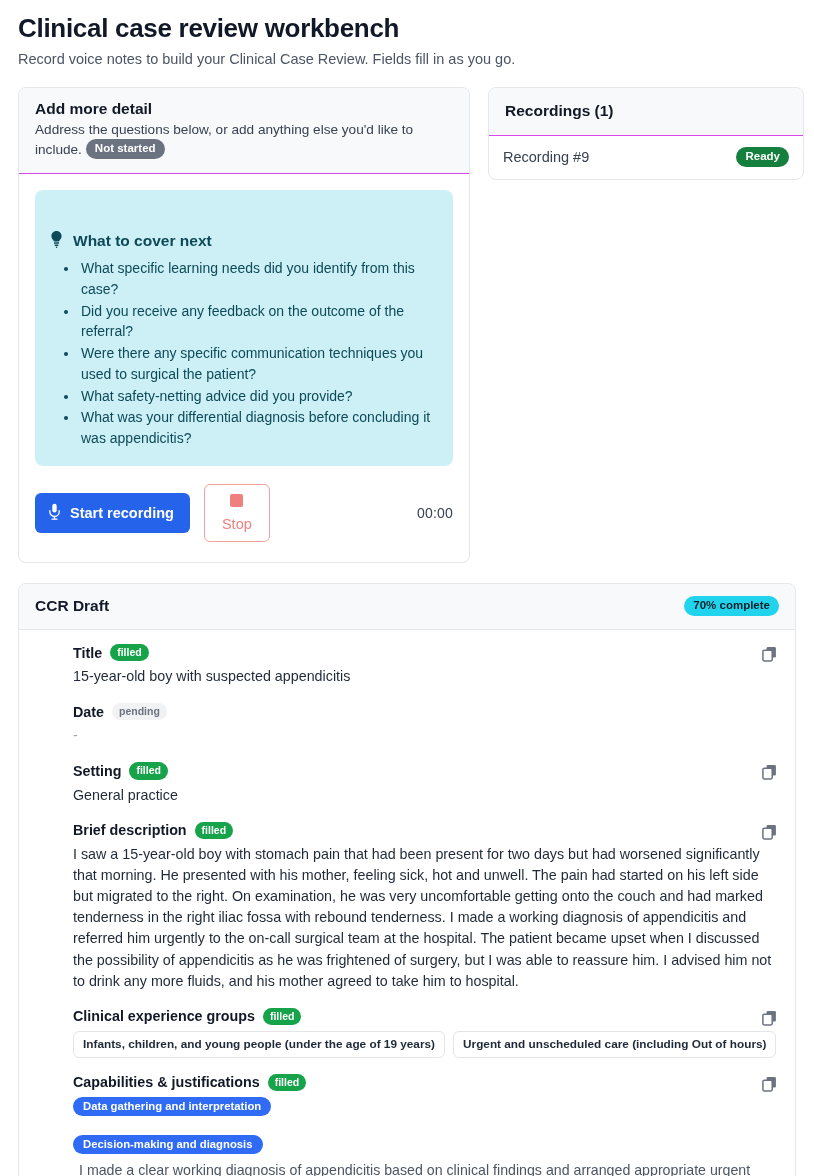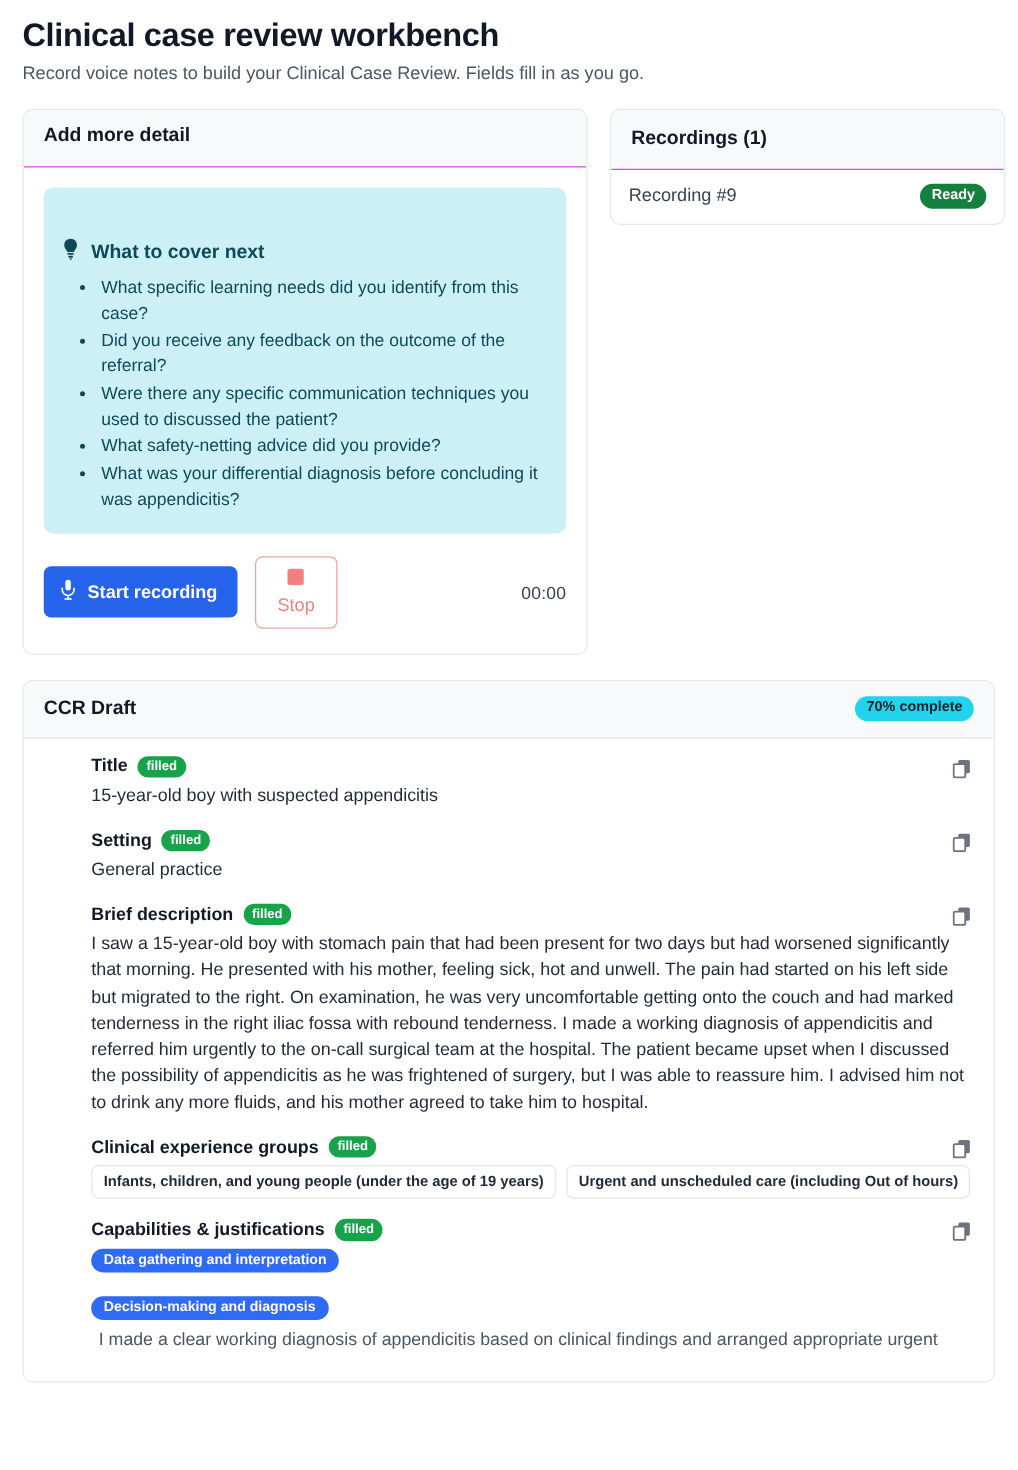--- a/index.html
+++ b/index.html
@@ -251,39 +251,40 @@
 
   <h1 class="page-title">Clinical case review workbench</h1>
   <p class="page-sub">Record voice notes to build your Clinical Case Review. Fields fill in as you go.</p>
 
   <div class="top-row">
 
     <div class="col-left">
       <div class="card">
         <div class="card-head">
           <div class="card-title">Add more detail</div>
+          <div class="card-desc"><span>Address the questions below, or add anything else you'd like to include.</span><span class="badge badge-notstarted">Not started</span></div>
         </div>
 
         <div class="card-body">
           <div class="cover-box">
             <div class="cover-head">
               <span class="bulb-icon">
                 <svg width="15" height="18" viewBox="0 0 15 18" fill="none">
                   <path d="M7.5 1C4.6 1 2.4 3.2 2.4 6c0 1.9 1 3.2 1.8 4.1.4.5.6.9.6 1.4h5.4c0-.5.2-.9.6-1.4.8-.9 1.8-2.2 1.8-4.1C12.6 3.2 10.4 1 7.5 1z" fill="#0d4a58"></path>
                   <rect x="4.9" y="12.3" width="5.2" height="1.5" rx="0.6" fill="#0d4a58"></rect>
                   <rect x="5.6" y="14.6" width="3.8" height="1.5" rx="0.7" fill="#0d4a58"></rect>
                   <rect x="6.8" y="16.6" width="1.5" height="1.3" rx="0.6" fill="#0d4a58"></rect>
                 </svg>
               </span>
               <span class="cover-head-title">What to cover next</span>
             </div>
             <ul class="cover-list">
               <li>What specific learning needs did you identify from this case?</li>
               <li>Did you receive any feedback on the outcome of the referral?</li>
-              <li>Were there any specific communication techniques you used to discussed the patient?</li>
+              <li>Were there any specific communication techniques you used to surgical the patient?</li>
               <li>What safety-netting advice did you provide?</li>
               <li>What was your differential diagnosis before concluding it was appendicitis?</li>
             </ul>
           </div>
 
           <div class="controls">
             <button class="btn-record">
               <span>
                 <svg width="13" height="17" viewBox="0 0 13 17" fill="none">
                   <rect x="4.3" y="0.8" width="4.4" height="8.6" rx="2.2" fill="#ffffff"></rect>
@@ -332,20 +333,27 @@
         </div>
         <div class="field-value">15-year-old boy with suspected appendicitis</div>
         <button class="copy-btn">
           <svg width="15" height="16" viewBox="0 0 15 16" fill="none">
             <rect x="4.6" y="0.9" width="9.3" height="10.6" rx="1.3" fill="#6b7280"></rect>
             <rect x="0.9" y="4.3" width="9.3" height="10.6" rx="1.3" fill="#ffffff" stroke="#6b7280" stroke-width="1.5"></rect>
           </svg>
         </button>
       </div>
 
+      <div class="field">
+        <div class="field-head">
+          <span class="field-label">Date</span>
+          <span class="badge badge-pending">pending</span>
+        </div>
+        <div class="field-value muted">-</div>
+      </div>
 
       <div class="field">
         <div class="field-head">
           <span class="field-label">Setting</span>
           <span class="badge badge-filled">filled</span>
         </div>
         <div class="field-value">General practice</div>
         <button class="copy-btn">
           <svg width="15" height="16" viewBox="0 0 15 16" fill="none">
             <rect x="4.6" y="0.9" width="9.3" height="10.6" rx="1.3" fill="#6b7280"></rect>

